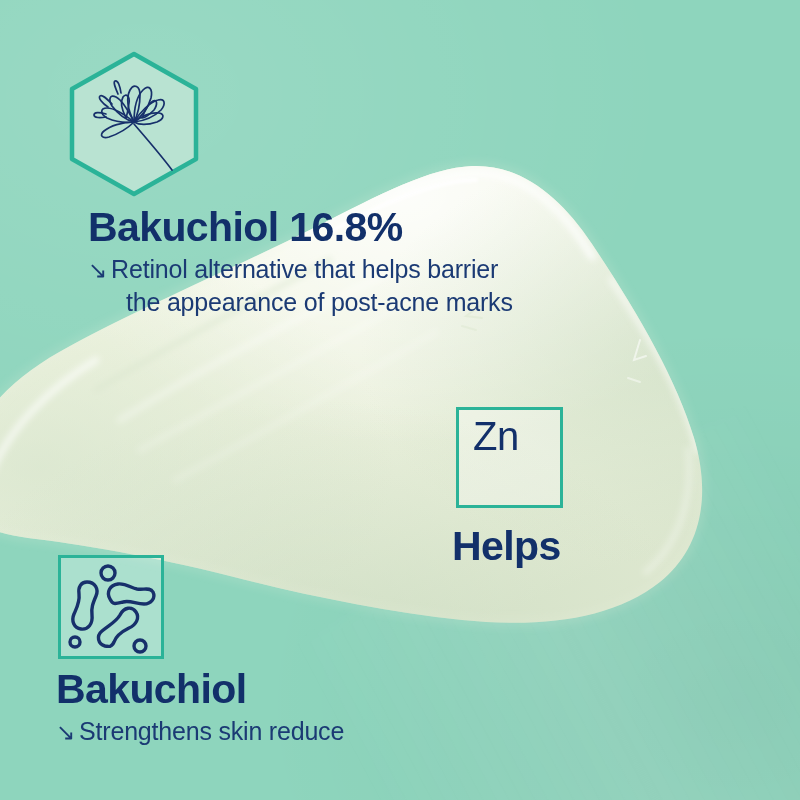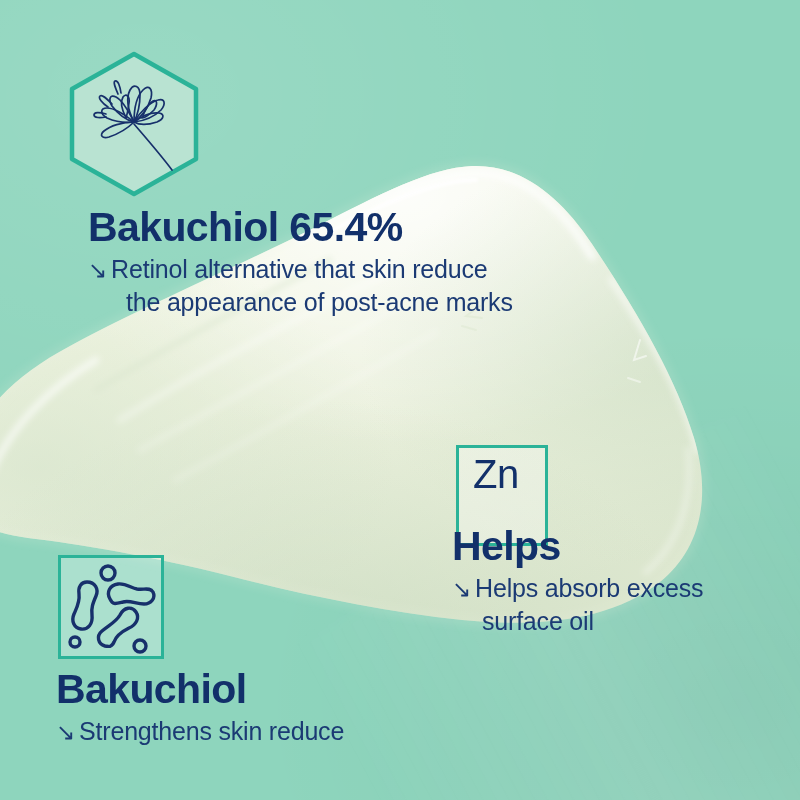--- a/index.html
+++ b/index.html
@@ -58,23 +58,22 @@
   }
   .sq-tile {
     position: absolute;
     box-sizing: border-box;
     border: 3px solid #2bb398;
     background: rgba(255,255,255,0.30);
   }
   .sq-zinc {
     left: 456px;
     top: 407px;
-    width: 92px;
+    width: 107px;
     height: 101px;
-    margin-top: 38px;
   }
   .sq-pre {
     left: 58px;
     top: 555px;
     width: 106px;
     height: 104px;
     background: rgba(255,255,255,0.26);
   }
   .zn-label {
     position: absolute;
@@ -309,33 +308,29 @@
                  C 51,89 48,89 44,88 Z"></path>
 
         <circle cx="47" cy="15" r="7"></circle>
         <circle cx="14" cy="84" r="5"></circle>
         <circle cx="79" cy="88" r="6"></circle>
       </g>
     </svg>
   </div>
 
   <div class="block blk-bakuchiol">
-    <h2>Bakuchiol 65.4%</h2>
+    <h2>Bakuchiol 16.8%</h2>
     <p class="desc">
-      <span class="arrow">↘</span><span>Retinol alternative that skin reduce</span>
+      <span class="arrow">↘</span><span>Retinol alternative that helps barrier</span>
       <span class="l2">the appearance of post-acne marks</span>
     </p>
   </div>
 
   <div class="block blk-zinc">
     <h2>Helps</h2>
-    <p class="desc">
-      <span class="arrow">↘</span><span>Helps absorb excess</span>
-      <span class="l2">surface oil</span>
-    </p>
   </div>
 
   <div class="block blk-prebiotic">
     <h2>Bakuchiol</h2>
     <p class="desc">
       <span class="arrow">↘</span><span>Strengthens skin reduce</span>
     </p>
   </div>
 
 </div>

